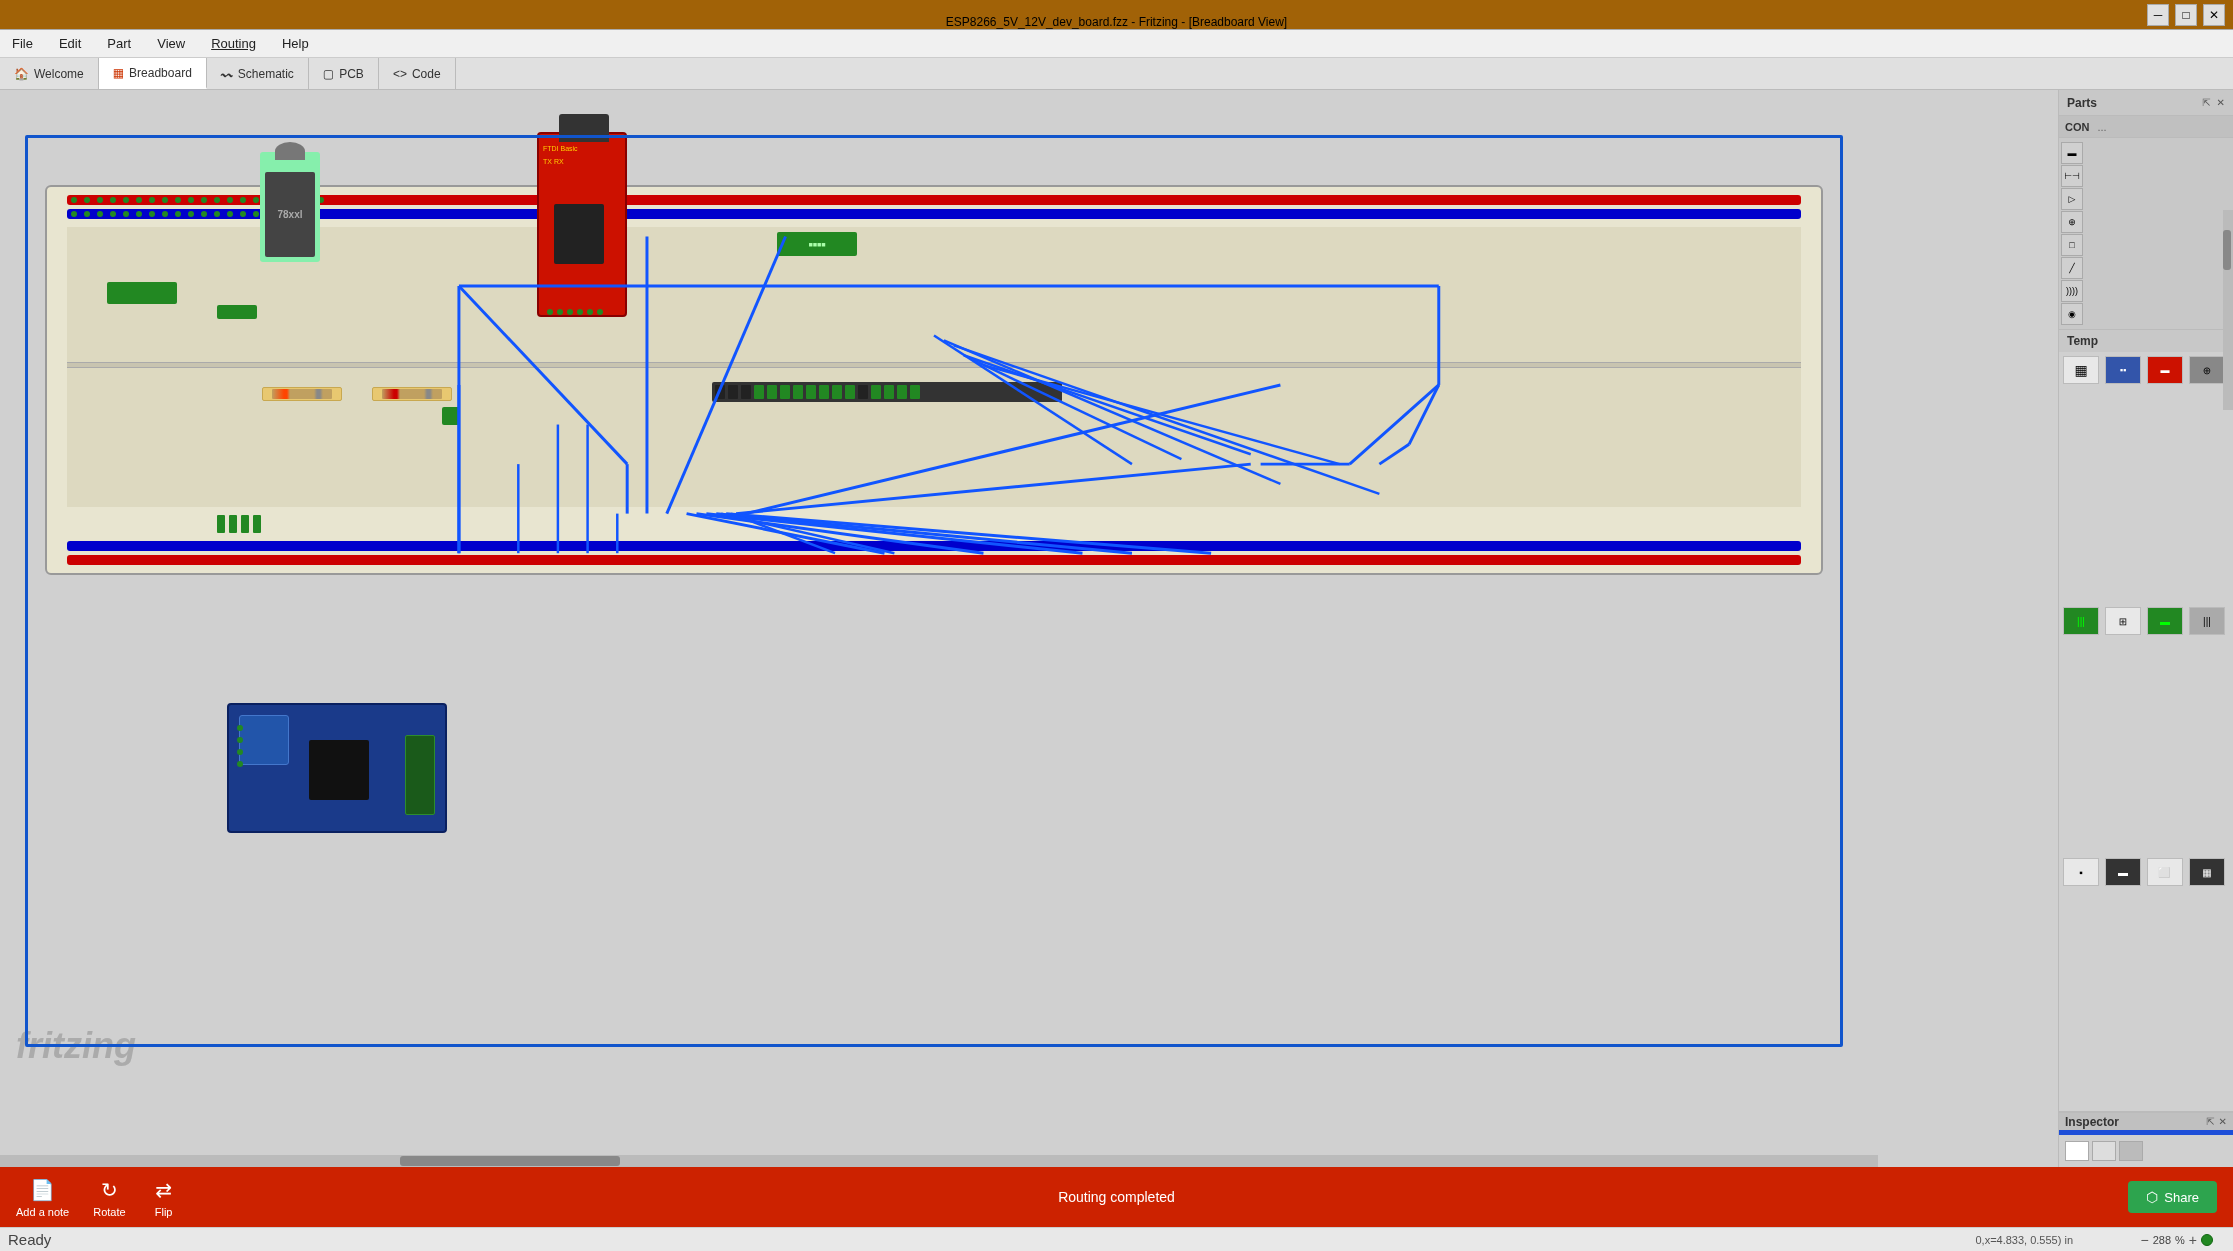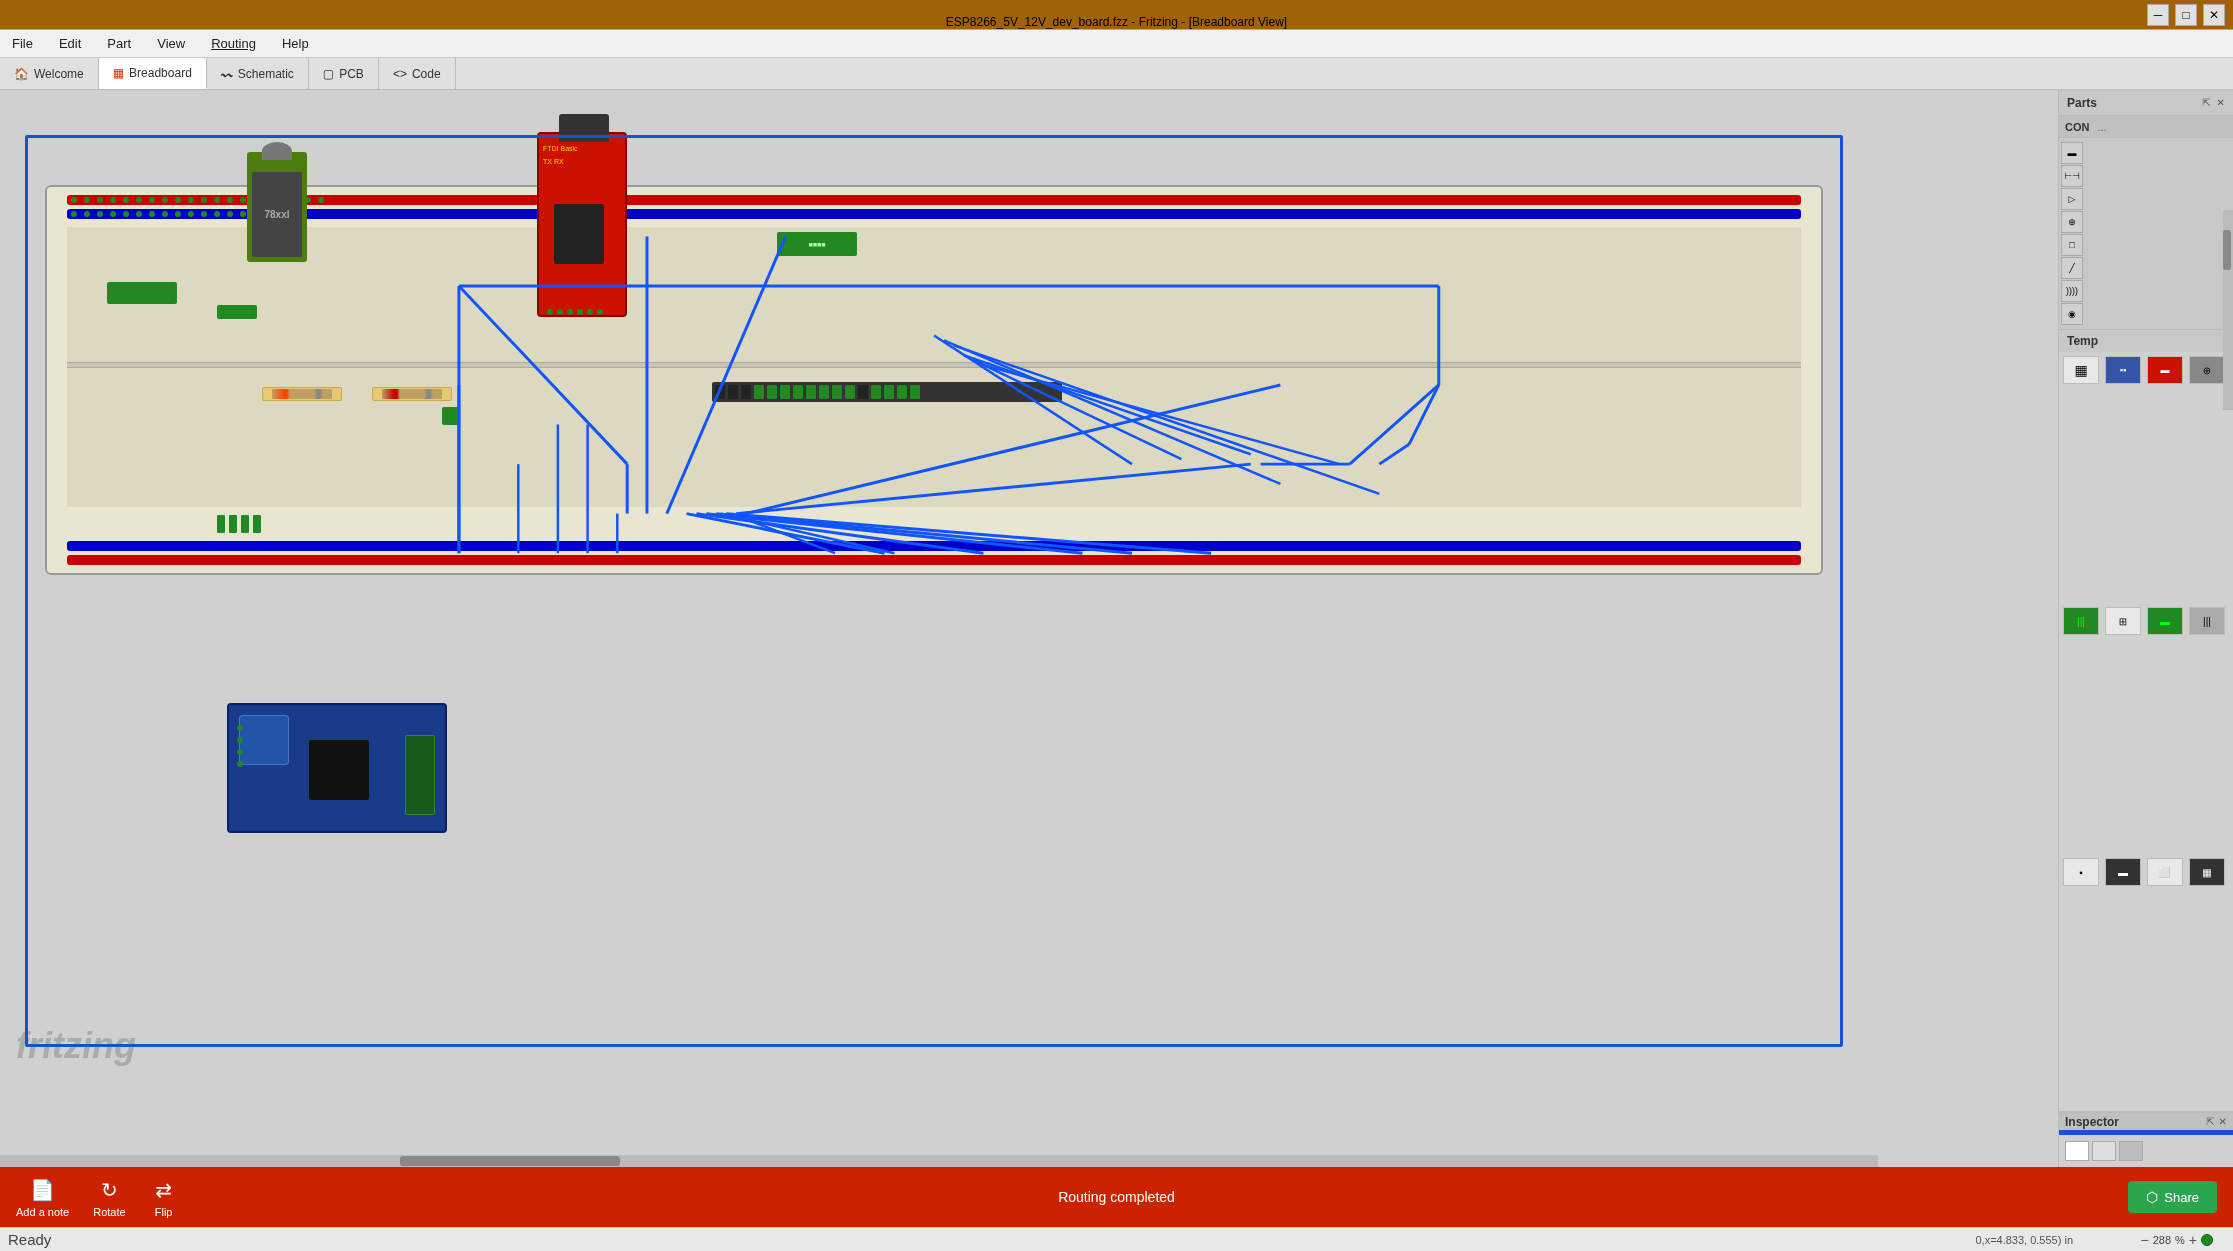--- a/index.html
+++ b/index.html
@@ -204,21 +204,21 @@
               <span style="width:6px;height:6px;background:#228822;border-radius:50%;display:inline-block;"></span>
               <span style="width:6px;height:6px;background:#228822;border-radius:50%;display:inline-block;"></span>
               <span style="width:6px;height:6px;background:#228822;border-radius:50%;display:inline-block;"></span>
               <span style="width:6px;height:6px;background:#228822;border-radius:50%;display:inline-block;"></span>
               <span style="width:6px;height:6px;background:#228822;border-radius:50%;display:inline-block;"></span>
               <span style="width:6px;height:6px;background:#228822;border-radius:50%;display:inline-block;"></span>
             </div>
           </div>
         </div>
 
-        <div style="position:absolute; top:-35px; left:200px; width:60px; height:110px; background:#4d7c0f; border-radius:3px; z-index:5;">
+        <div style="position:absolute; top:-35px; left:213px; width:60px; height:110px; background:#86efac; border-radius:3px; z-index:5;">
           <div style="position:absolute; top:20px; left:5px; right:5px; bottom:5px; background:#444; border-radius:2px; display:flex; align-items:center; justify-content:center;">
             <span style="color:#aaa; font-size:10px; font-weight:bold;">78xxl</span>
           </div>
           <div style="position:absolute; top:-10px; left:15px; width:30px; height:18px; background:#777; border-radius:50% 50% 0 0;"></div>
         </div>
 
         <div style="position:absolute; bottom:-260px; left:180px; width:220px; height:130px; background:#1a3a8a; border:2px solid #0a2060; border-radius:4px; z-index:5;">
           <div style="position:absolute; top:10px; left:10px; width:50px; height:50px; background:#2255aa; border-radius:3px; border:1px solid #4477cc;"></div>
           <div style="position:absolute; top:35px; left:80px; width:60px; height:60px; background:#111; border-radius:2px;"></div>
           <div style="position:absolute; left:8px; top:20px; display:flex; flex-direction:column; gap:6px;">

